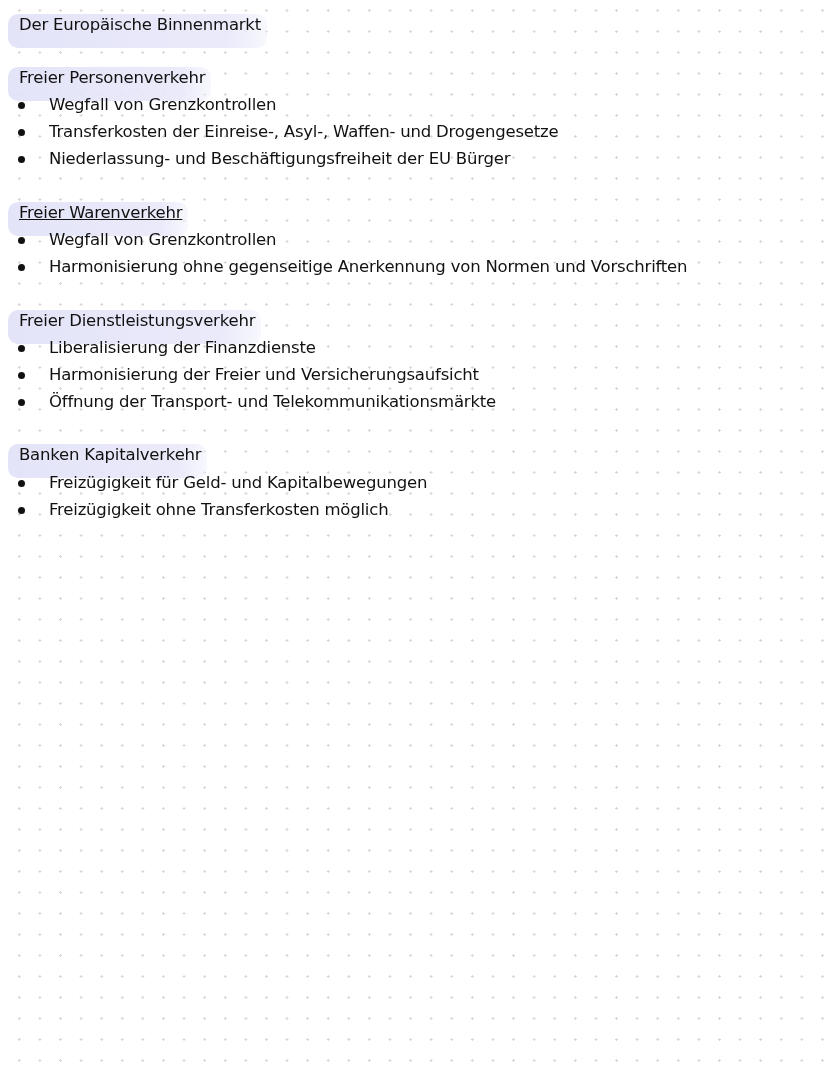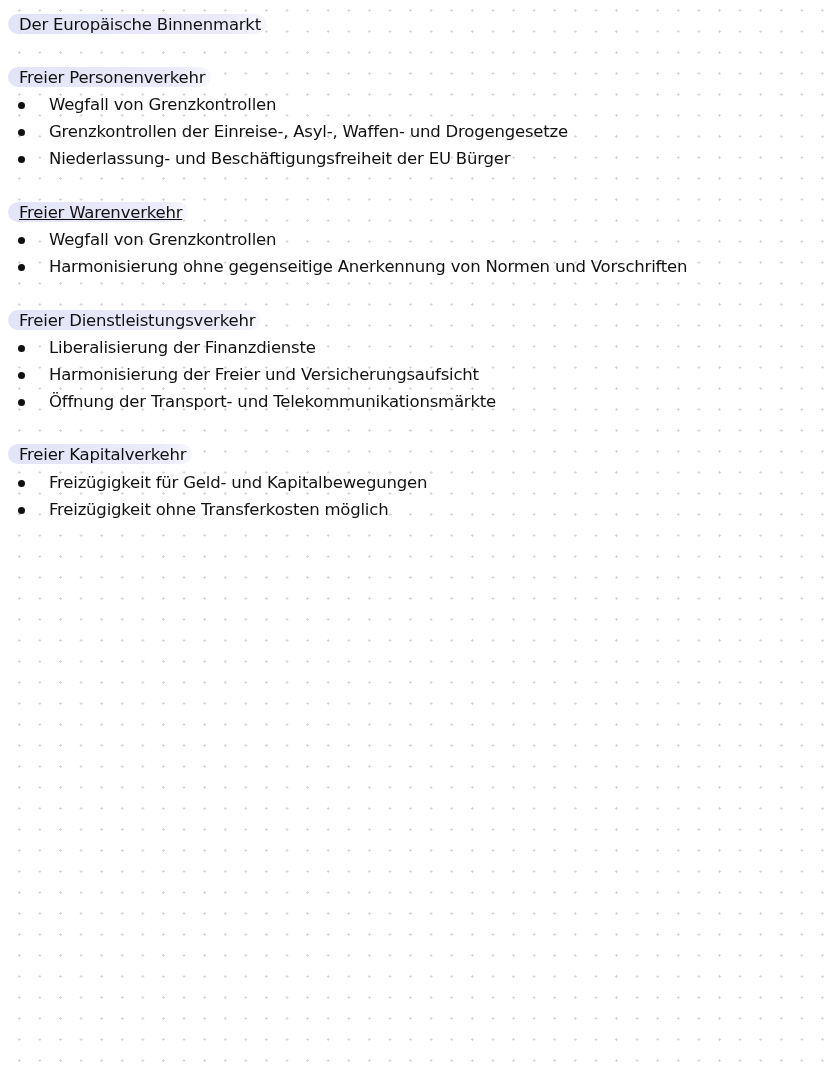--- a/index.html
+++ b/index.html
@@ -7,21 +7,21 @@
     width:828px; height:1069px; overflow:hidden; position:relative;
     background-color:#ffffff;
     background-image: radial-gradient(circle, #d6d6d6 1px, transparent 1.4px);
     background-size: 20.6px 21px;
     background-position: 9px 0px;
     font-family: "DejaVu Sans", sans-serif;
     color:#111;
   }
   .page { position:absolute; left:0; top:0; width:828px; }
   .heading {
-    position:absolute; left:8px; height:20px; line-height:22px;
+    position:absolute; left:8px; height:34px; line-height:22px;
     padding:0 6px 0 11px; font-size:16.5px; letter-spacing:-0.2px;
     background: linear-gradient(to right, rgba(225,225,248,0.9), rgba(232,232,250,0.9) 85%, rgba(240,240,252,0.5));
     border-radius:10px;
     white-space:nowrap;
   }
   .bullet {
     position:absolute; left:18px; height:22px; line-height:22px;
     font-size:16.5px; letter-spacing:-0.2px; white-space:nowrap;
   }
   .bullet .dot {
@@ -36,21 +36,21 @@
 
   <div class="heading" style="top:14px;">Der Europäische Binnenmarkt</div>
 
   <div class="heading" style="top:67px;">Freier Personenverkehr</div>
   <div class="bullet" style="top:94px;">
     <span class="dot"></span>
     <span class="txt">Wegfall von Grenzkontrollen</span>
   </div>
   <div class="bullet" style="top:121px;">
     <span class="dot"></span>
-    <span class="txt">Grenzkontrollen der Einreise-, Asyl-, Waffen- und Drogengesetze</span>
+    <span class="txt">Transferkosten der Einreise-, Asyl-, Waffen- und Drogengesetze</span>
   </div>
   <div class="bullet" style="top:148px;">
     <span class="dot"></span>
     <span class="txt">Niederlassung- und Beschäftigungsfreiheit der EU Bürger</span>
   </div>
 
   <div class="heading" style="top:202px;text-decoration:underline;">Freier Warenverkehr</div>
   <div class="bullet" style="top:229px;">
     <span class="dot"></span>
     <span class="txt">Wegfall von Grenzkontrollen</span>
@@ -67,21 +67,21 @@
   </div>
   <div class="bullet" style="top:364px;">
     <span class="dot"></span>
     <span class="txt">Harmonisierung der Freier und Versicherungsaufsicht</span>
   </div>
   <div class="bullet" style="top:391px;">
     <span class="dot"></span>
     <span class="txt">Öffnung der Transport- und Telekommunikationsmärkte</span>
   </div>
 
-  <div class="heading" style="top:444px;">Freier Kapitalverkehr</div>
+  <div class="heading" style="top:444px;">Banken Kapitalverkehr</div>
   <div class="bullet" style="top:472px;">
     <span class="dot"></span>
     <span class="txt">Freizügigkeit für Geld- und Kapitalbewegungen</span>
   </div>
   <div class="bullet" style="top:499px;">
     <span class="dot"></span>
     <span class="txt">Freizügigkeit ohne Transferkosten möglich</span>
   </div>
 
 </div>

